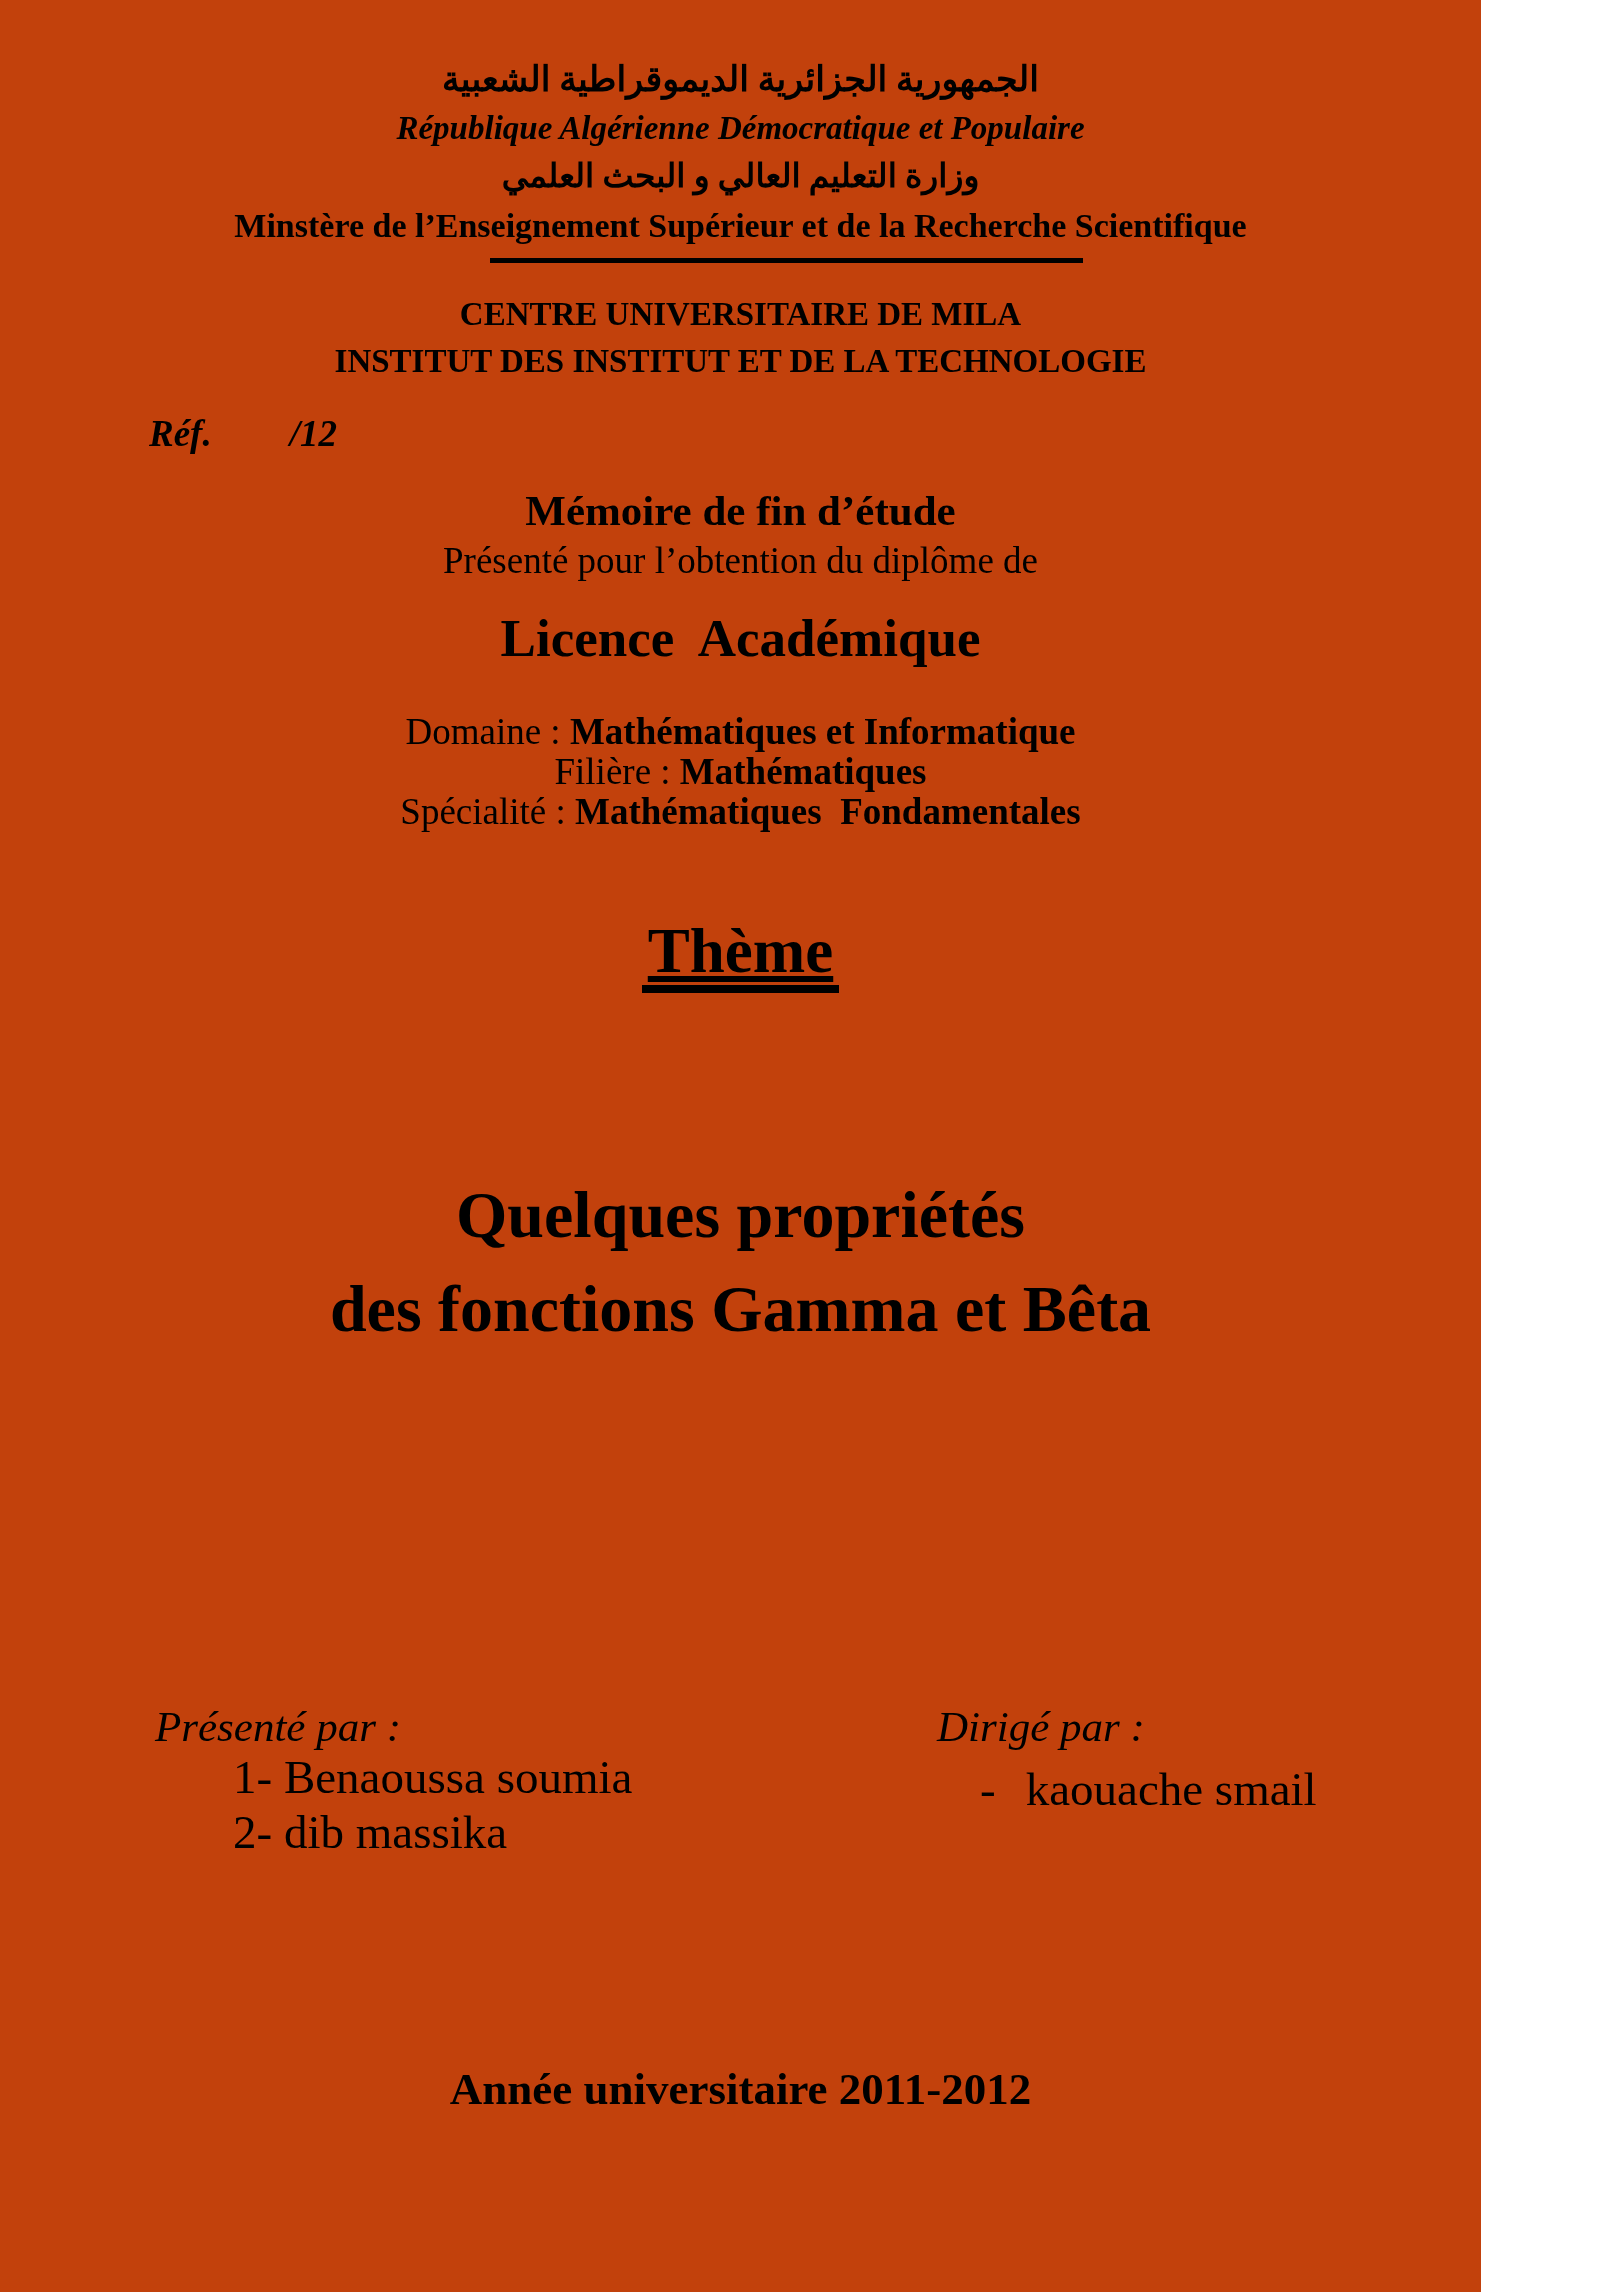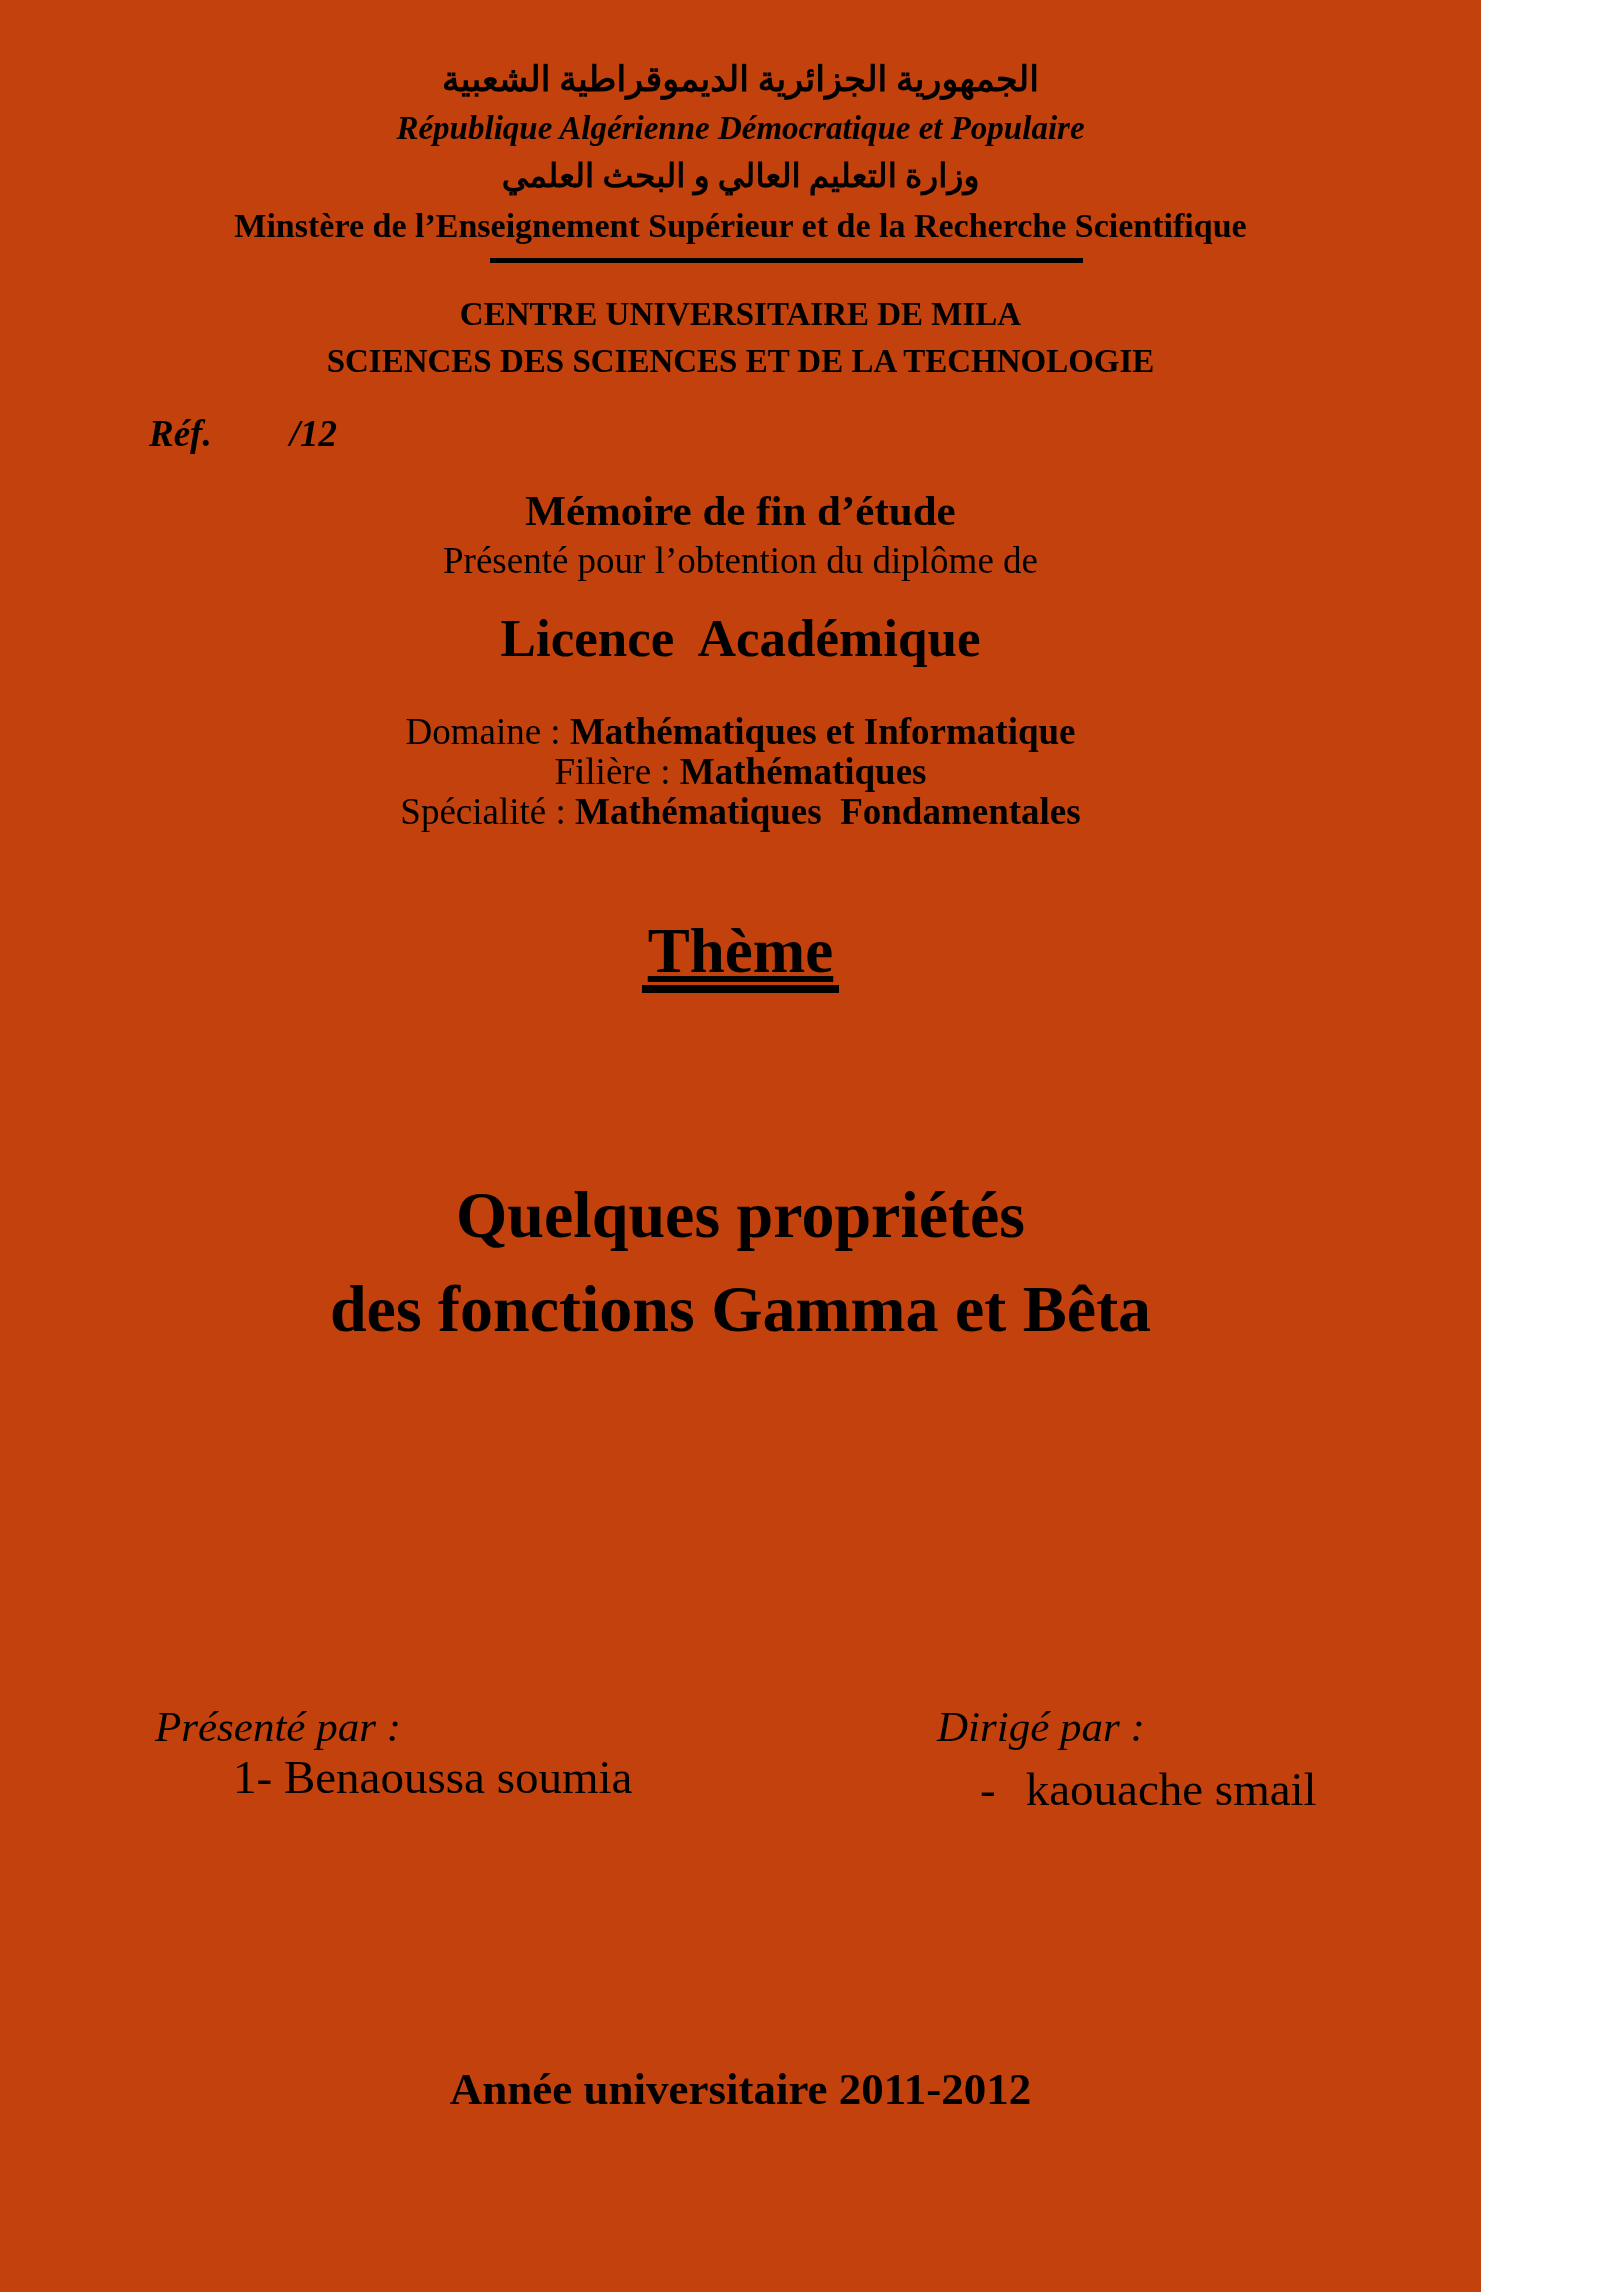--- a/index.html
+++ b/index.html
@@ -78,21 +78,21 @@
   <div class="centered header-block">
     <div class="arabic-line-1">الجمهورية الجزائرية الديموقراطية الشعبية</div>
     <div class="republic-line">République Algérienne Démocratique et Populaire</div>
     <div class="arabic-line-2">وزارة التعليم العالي و البحث العلمي</div>
     <div class="ministry-line">Minstère de l’Enseignement Supérieur et de la Recherche Scientifique</div>
     <div class="header-divider"></div>
   </div>
 
   <div class="centered institution-block">
     <div>CENTRE UNIVERSITAIRE DE MILA</div>
-    <div>SCIENCES DES SCIENCES ET DE LA TECHNOLOGIE</div>
+    <div>INSTITUT DES INSTITUT ET DE LA TECHNOLOGIE</div>
   </div>
 
   <div class="ref-row">
     <span>Réf.</span><span class="ref-value">/12</span>
   </div>
 
   <div class="centered memoire-block">
     <div class="memoire-title">Mémoire de fin d’étude</div>
     <div class="memoire-subtitle">Présenté pour l’obtention du diplôme de</div>
   </div>
@@ -120,20 +120,21 @@
 
   <div class="centered title-block">
     <div>Quelques propriétés</div>
     <div>des fonctions Gamma et Bêta</div>
   </div>
 
   <div class="credits-row">
     <div class="presented-col">
       <div class="credit-label">Présenté par :</div>
       <div class="presenter-item">1- Benaoussa soumia</div>
+      <div class="presenter-item">2- dib massika</div>
     </div>
     <div class="directed-col">
       <div class="credit-label">Dirigé par :</div>
       <div class="director-line">
         <span>-</span><span class="director-name">kaouache smail</span>
       </div>
     </div>
   </div>
 
   <div class="centered footer-line">Année universitaire 2011-2012</div>

